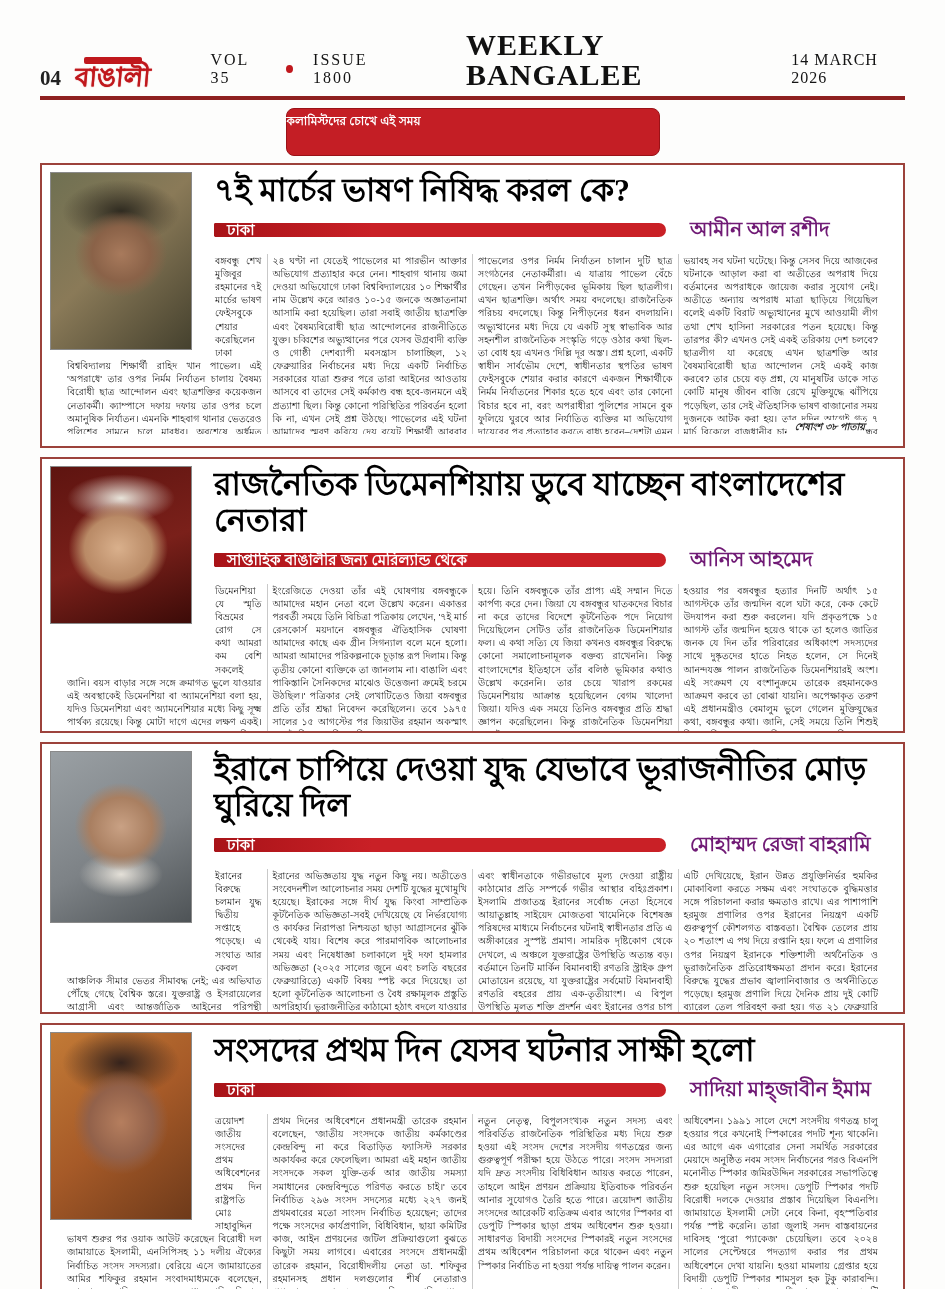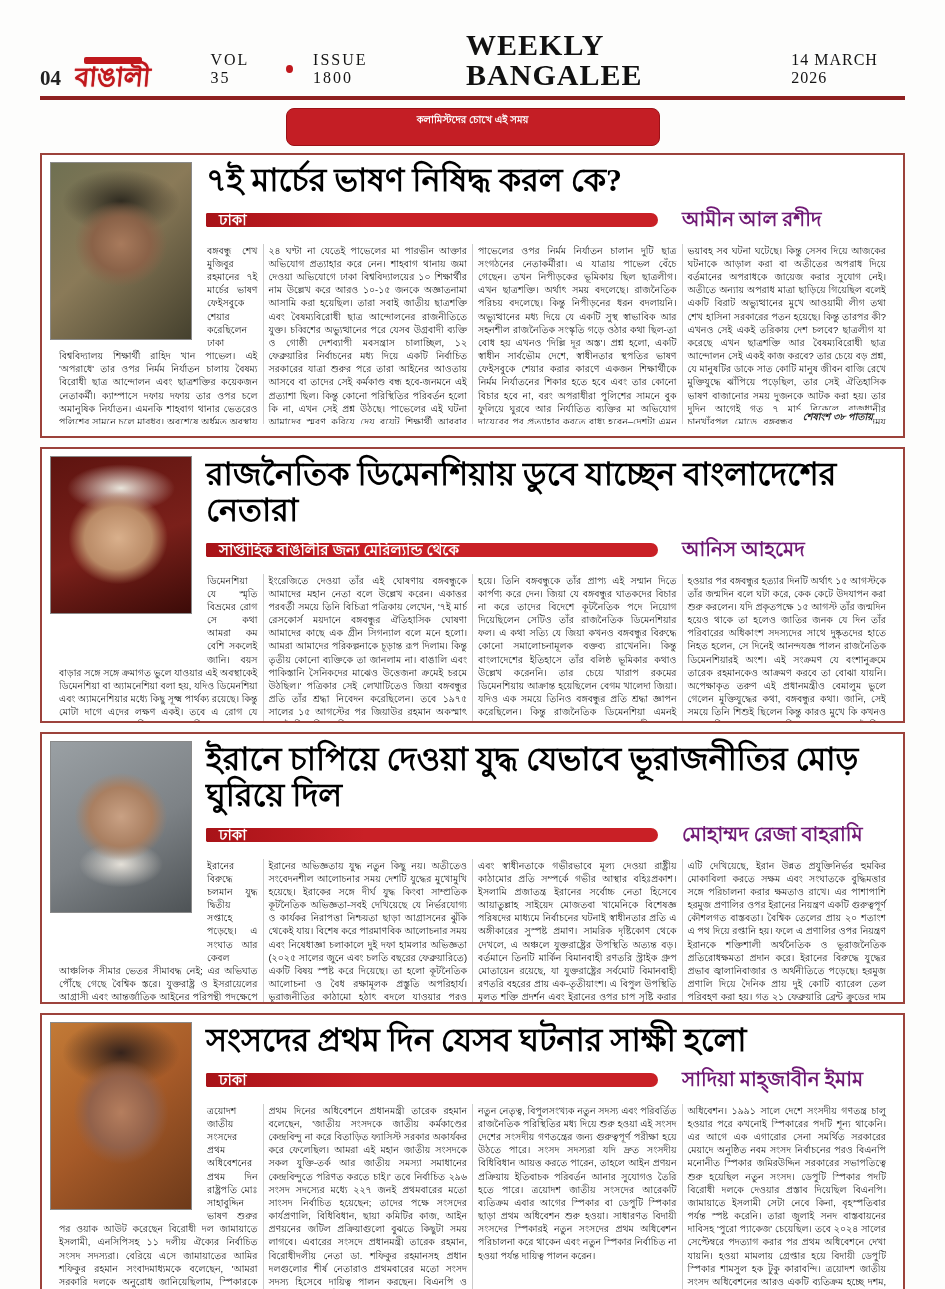--- a/index.html
+++ b/index.html
@@ -20,26 +20,26 @@
                color:#c0181d; transform:skewX(-5deg); text-shadow:0 0 1px #c0181d; }
   .volissue { margin-left:60px; font-family:"Liberation Serif", serif; font-size:16px; letter-spacing:2px;
               display:flex; align-items:center; gap:20px; padding-bottom:4px; }
   .red-dot { width:8px; height:8px; border-radius:50%; background:#c0181d; }
   .masthead { margin-left:66px; font-family:"Liberation Serif", serif; font-size:30px; font-weight:bold;
               letter-spacing:1px; color:#111; line-height:1; padding-bottom:1px; }
   .hdate { margin-left:38px; font-family:"Liberation Serif", serif; font-size:16px; letter-spacing:1px; padding-bottom:4px; }
   .header-rule { margin:5px 40px 0; border-top:4px solid #8e2020; }
   .banner {
     width:372px; margin:8px auto 7px; background:#c41e25; border:1px solid #9a1217; border-radius:8px;
-    color:#fff; text-align:center; font-weight:bold; font-size:10px; padding:3px 0 16px;
+    color:#fff; text-align:left; font-weight:bold; font-size:12px; padding:3px 0 23px;
   }
   
   .article {
     position:relative; margin:0 40px 9px; background:#fff;
-    border:2px solid #9c423b; box-sizing:border-box; padding:6px 12px; overflow:hidden;
+    border:2px solid #9c423b; box-sizing:border-box; padding:6px 20px; overflow:hidden;
   }
   .a1 { height:285px; --photo-h:178px; --cut-h:103px; --body-h:180px; }
   .a2 { height:276px; --photo-h:158px; --cut-h:80px;  --body-h:170px; }
   .a3 { height:272px; --photo-h:172px; --cut-h:100px; --body-h:178px; }
   .a4 { height:303px; --photo-h:188px; --cut-h:112px; --body-h:206px; }
   .photo {
     position:absolute; top:7px; left:8px; width:142px; height:var(--photo-h);
     border:1px solid #8a8a8a; box-sizing:border-box;
   }
   .ph1 { background:

